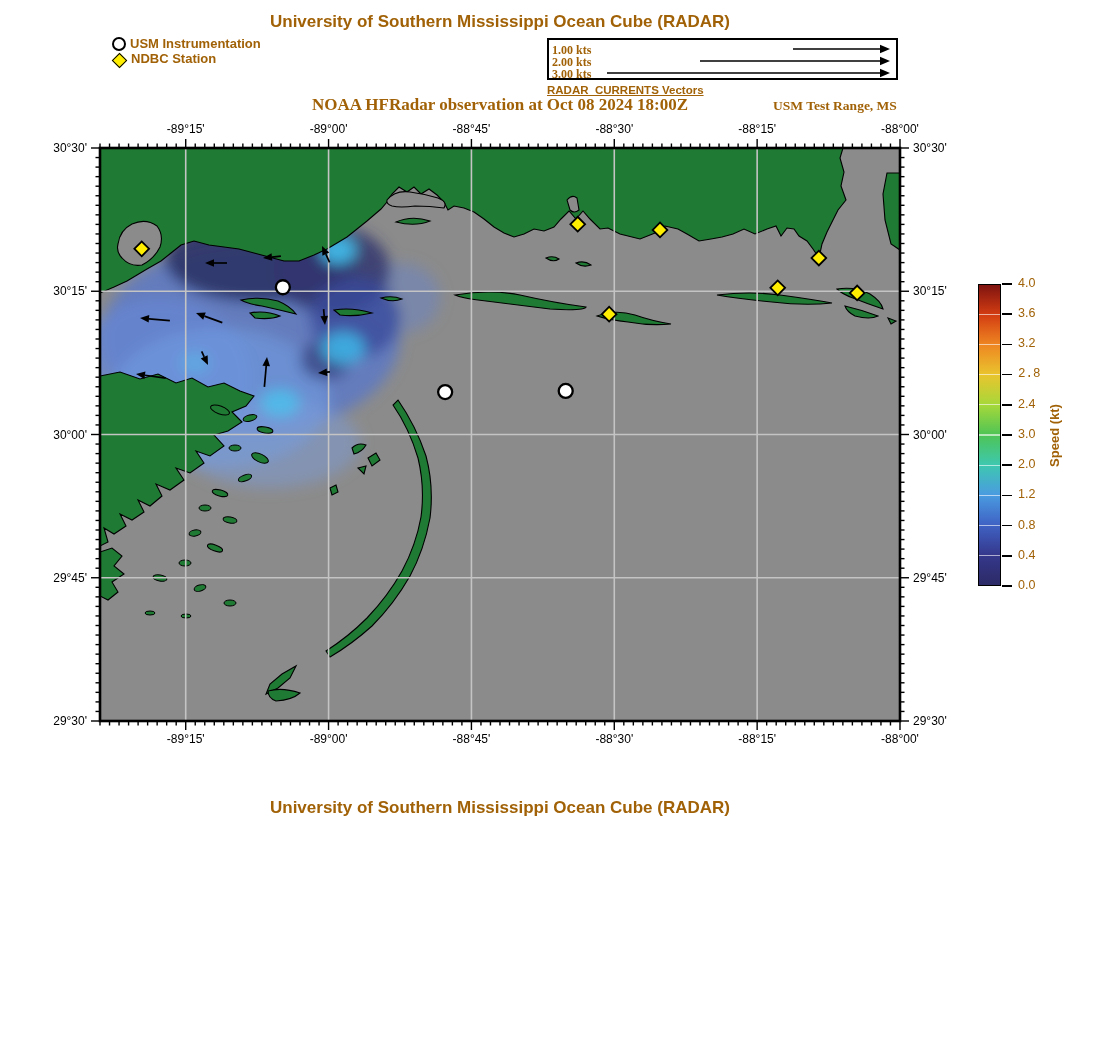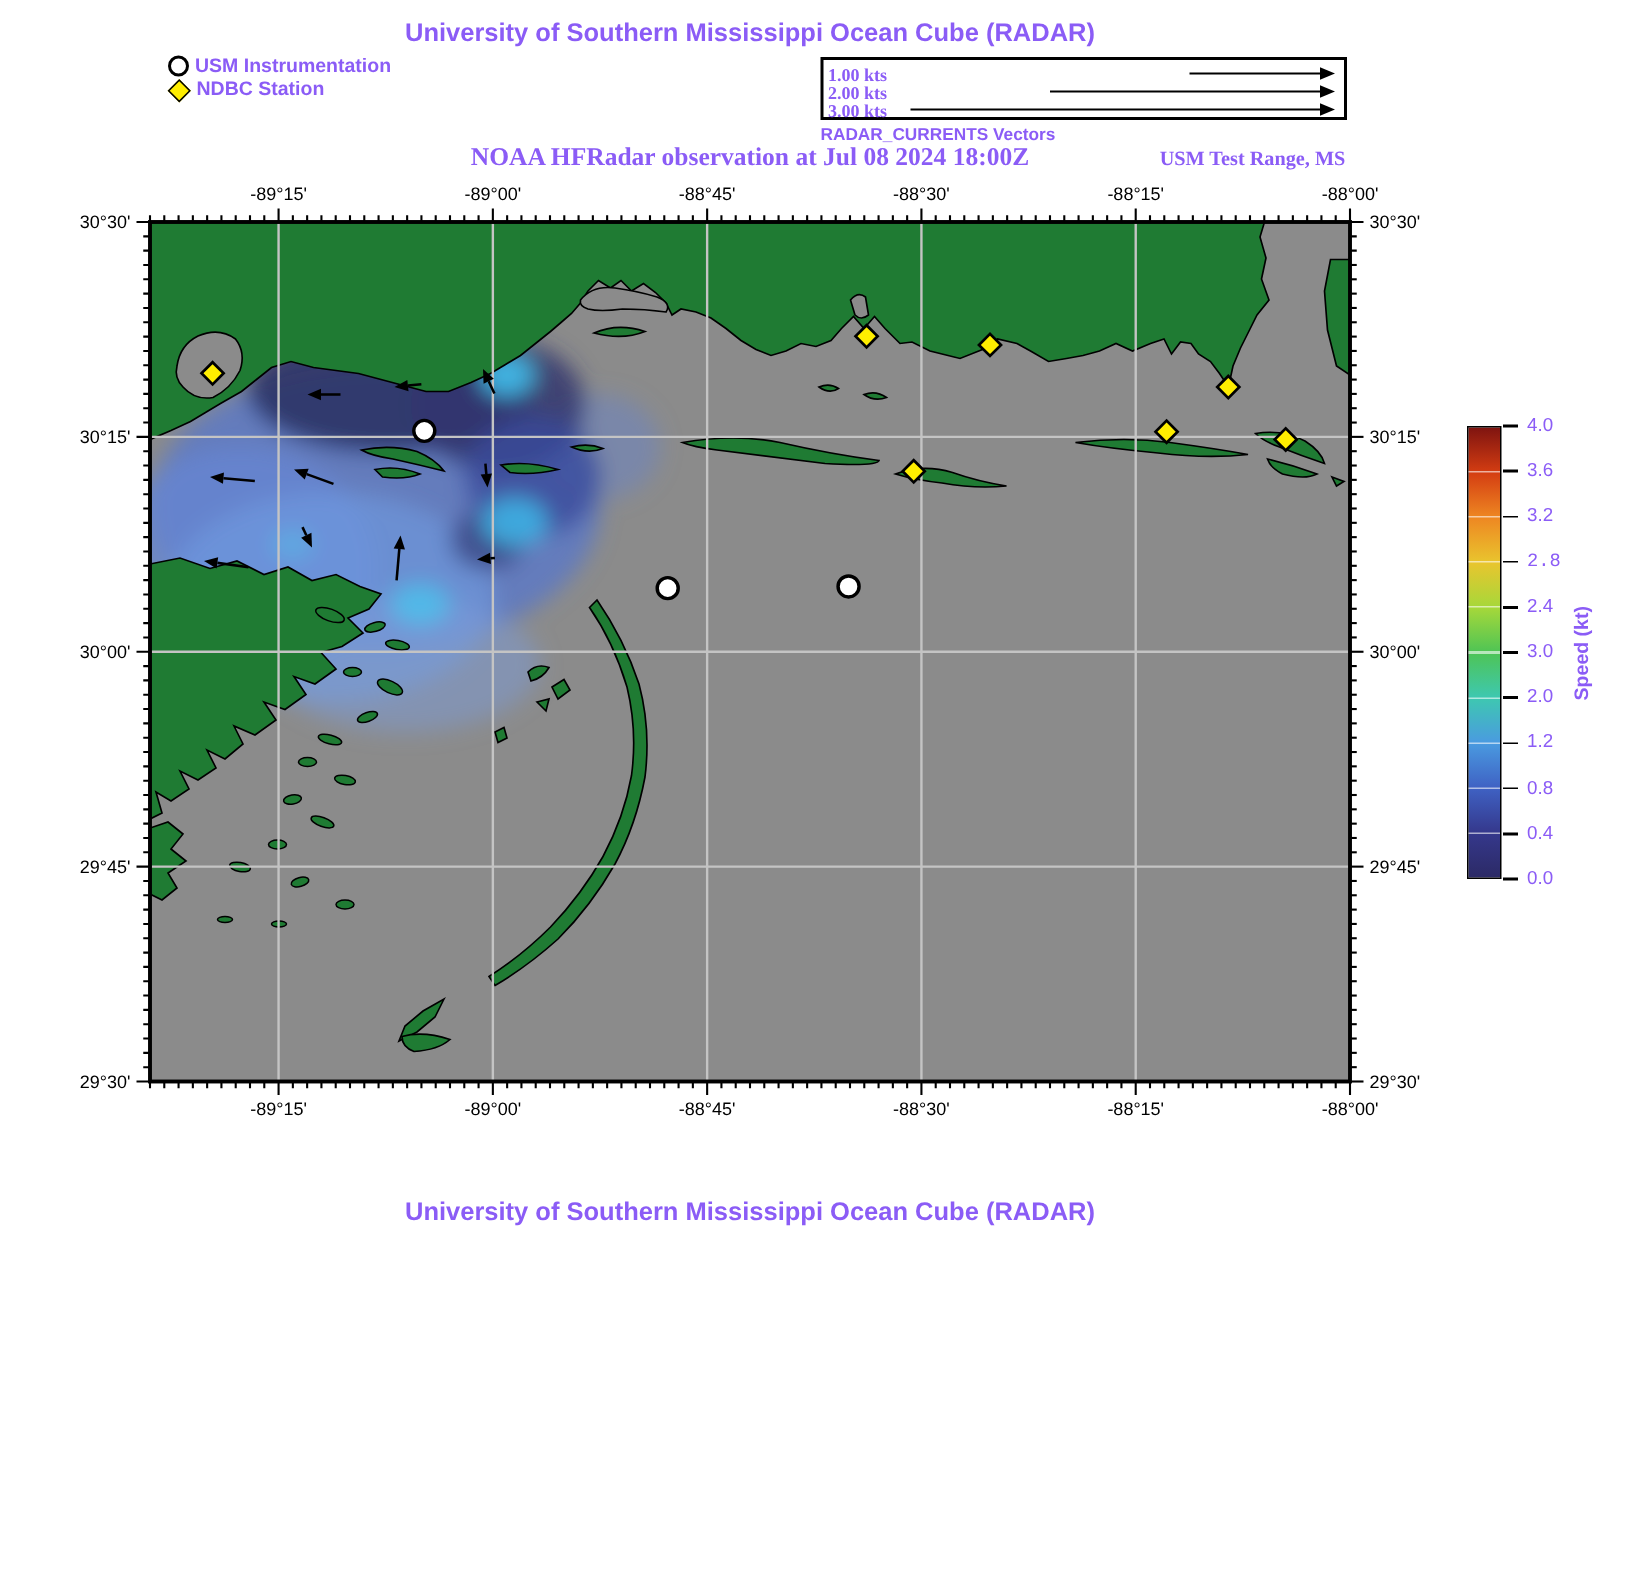--- a/index.html
+++ b/index.html
@@ -1,28 +1,28 @@
 <!DOCTYPE html>
 <html><head>
 <meta charset="utf-8">
 <style>
   html,body{margin:0;padding:0;background:#ffffff;}
   #page{position:relative;width:1100px;height:1050px;background:#ffffff;overflow:hidden;
-        font-family:"Liberation Sans",sans-serif;color:#8b5cf6;}
+        font-family:"Liberation Sans",sans-serif;color:#a16207;}
   .abs{position:absolute;}
   #top-title{left:0;top:12px;width:1000px;text-align:center;font-size:17px;font-weight:bold;}
   #footer-title{left:0;top:798px;width:1000px;text-align:center;font-size:17px;font-weight:bold;}
   #legend{left:112px;top:36px;}
   .legend-row{display:flex;align-items:flex-end;height:15px;font-size:13px;font-weight:bold;}
   .sym{display:inline-block;margin-right:4px;}
   .sym-circle{width:10px;height:10px;border:2px solid #000;border-radius:50%;background:#fff;}
   .sym-diamond{width:9px;height:9px;border:1.6px solid #000;background:#ffee00;transform:rotate(45deg);margin:0 6px 0 2px;}
   #vector-box{left:547px;top:38px;width:351px;height:42px;border:2px solid #000;box-sizing:border-box;background:#fff;font-family:Liberation Serif, serif;}
   .vrow-label{position:absolute;left:3px;font-size:12px;font-weight:bold;line-height:12px;}
-  #vector-caption{left:547px;top:84px;font-size:11.5px;font-weight:bold;}
+  #vector-caption{left:547px;top:84px;font-size:11.5px;font-weight:bold;text-decoration:underline;}
   #subtitle{left:0;top:95px;width:1000px;text-align:center;font-family:"Liberation Serif",serif;font-size:17px;font-weight:bold;}
   #range-label{left:770px;top:98px;width:130px;text-align:center;font-family:"Liberation Serif",serif;font-size:13.5px;font-weight:bold;}
   #map-wrap{left:45px;top:108px;width:925px;height:660px;}
   #colorbar{left:978px;top:284px;width:130px;height:320px;}
   #cbar{position:absolute;left:0;top:0;width:23px;height:302px;border:1.6px solid #000;box-sizing:border-box;}
   .cbar-tick{position:absolute;left:24px;width:10px;height:1.6px;background:#000;}
   .cbar-line{position:absolute;left:1px;width:21px;height:1.4px;background:rgba(255,255,255,0.6);}
   .cbar-lab{position:absolute;left:40px;font-size:12.5px;}
   #cbar-title{position:absolute;left:20px;top:144px;width:112px;text-align:center;
               font-size:13px;font-weight:bold;transform:rotate(-90deg);}
@@ -54,21 +54,21 @@
         <line x1="244" y1="9" x2="331" y2="9" stroke="#000" stroke-width="1.4"></line>
         <polygon points="341,9 331,13.2 331,4.8" fill="#000"></polygon>
         <line x1="151" y1="21" x2="331" y2="21" stroke="#000" stroke-width="1.4"></line>
         <polygon points="341,21 331,25.2 331,16.8" fill="#000"></polygon>
         <line x1="58" y1="33" x2="331" y2="33" stroke="#000" stroke-width="1.4"></line>
         <polygon points="341,33 331,37.2 331,28.8" fill="#000"></polygon>
       </svg>
   </div>
   <div class="abs" id="vector-caption">RADAR_CURRENTS Vectors</div>
 
-  <div class="abs" id="subtitle">NOAA HFRadar observation at Jul 08 2024 18:00Z</div>
+  <div class="abs" id="subtitle">NOAA HFRadar observation at Oct 08 2024 18:00Z</div>
   <div class="abs" id="range-label">USM Test Range, MS</div>
 
   <div class="abs" id="map-wrap"><svg viewBox="-55 -40 925 660" width="925" height="660">
         <defs>
           <filter id="blobblur" x="-30%" y="-30%" width="160%" height="160%">
             <feGaussianBlur stdDeviation="7"></feGaussianBlur>
           </filter>
           <clipPath id="mapclip">
             <rect x="0" y="0" width="800" height="573"></rect>
           </clipPath>

